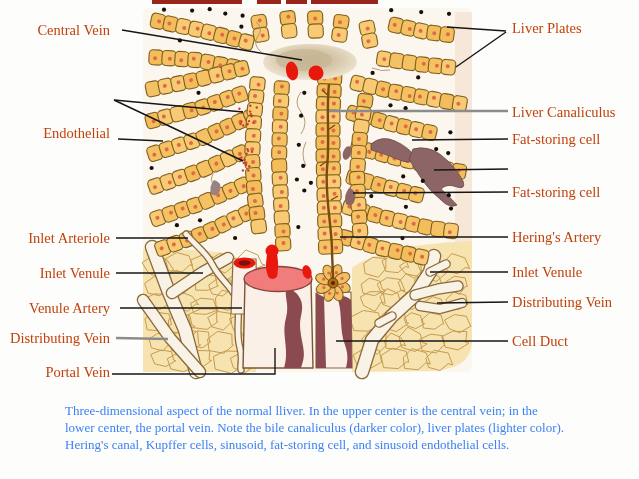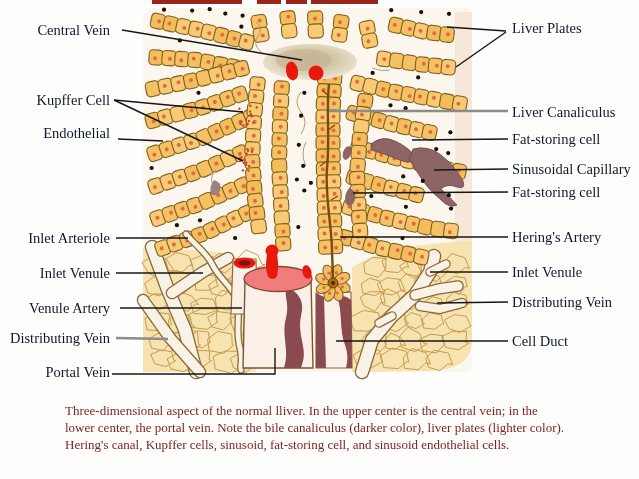--- a/index.html
+++ b/index.html
@@ -1,22 +1,22 @@
 <!DOCTYPE html>
 <html><head>
 <meta charset="utf-8">
 <style>
   html,body{margin:0;padding:0;background:#fff;}
   .page{position:relative;width:639px;height:479px;background:#FDFDFC;overflow:hidden;
         font-family:"Liberation Serif",serif;}
   .fig-svg{position:absolute;left:0;top:0;}
-  .lbl{position:absolute;font-size:14.5px;line-height:18px;color:#0f172a;white-space:nowrap;}
+  .lbl{position:absolute;font-size:14.5px;line-height:18px;color:#c2410c;white-space:nowrap;}
   .lbl.left{right:529px;text-align:right;}
   .lbl.right{left:512px;text-align:left;}
-  .cap{position:absolute;left:65px;font-size:13px;line-height:16px;color:#7f1d1d;white-space:nowrap;}
+  .cap{position:absolute;left:65px;font-size:13px;line-height:16px;color:#3b82f6;white-space:nowrap;}
 </style>
 </head>
 <body>
 
 <div class="page">
 
   <svg id="fig" class="fig-svg" width="639" height="479" viewBox="0 0 639 479">
       <defs>
         <radialGradient id="gv" cx="50%" cy="45%" r="60%">
           <stop offset="0%" stop-color="#C3B190"></stop>
@@ -974,32 +974,30 @@
         <line x1="508" y1="169" x2="434" y2="170" stroke="#161616" stroke-width="1.4"></line>
         <line x1="508" y1="192" x2="353" y2="193" stroke="#161616" stroke-width="1.4"></line>
         <line x1="508" y1="237" x2="340" y2="237" stroke="#161616" stroke-width="1.4"></line>
         <line x1="508" y1="272" x2="430" y2="272" stroke="#161616" stroke-width="1.4"></line>
         <line x1="508" y1="302" x2="437" y2="303" stroke="#161616" stroke-width="1.4"></line>
         <line x1="508" y1="341" x2="336" y2="341" stroke="#161616" stroke-width="1.4"></line>
       </g>
     </svg>
 
   <div class="lbl left" style="top:21px">Central Vein</div>
-  <div class="lbl left" style="top:91px">Kupffer Cell</div>
   <div class="lbl left" style="top:124px">Endothelial</div>
   <div class="lbl left" style="top:229px">Inlet Arteriole</div>
   <div class="lbl left" style="top:264px">Inlet Venule</div>
   <div class="lbl left" style="top:299px">Venule Artery</div>
   <div class="lbl left" style="top:329px">Distributing Vein</div>
   <div class="lbl left" style="top:363px">Portal Vein</div>
 
   <div class="lbl right" style="top:19px">Liver Plates</div>
   <div class="lbl right" style="top:103px">Liver Canaliculus</div>
   <div class="lbl right" style="top:130px">Fat-storing cell</div>
-  <div class="lbl right" style="top:160px">Sinusoidal Capillary</div>
   <div class="lbl right" style="top:183px">Fat-storing cell</div>
   <div class="lbl right" style="top:228px">Hering's Artery</div>
   <div class="lbl right" style="top:263px">Inlet Venule</div>
   <div class="lbl right" style="top:293px">Distributing Vein</div>
   <div class="lbl right" style="top:332px">Cell Duct</div>
 
   <div class="cap" style="top:403px">Three-dimensional aspect of the normal lliver. In the upper center is the central vein; in the</div>
   <div class="cap" style="top:420px">lower center, the portal vein. Note the bile canaliculus (darker color), liver plates (lighter color).</div>
   <div class="cap" style="top:437px">Hering's canal, Kupffer cells, sinusoid, fat-storing cell, and sinusoid endothelial cells.</div>
 </div>

